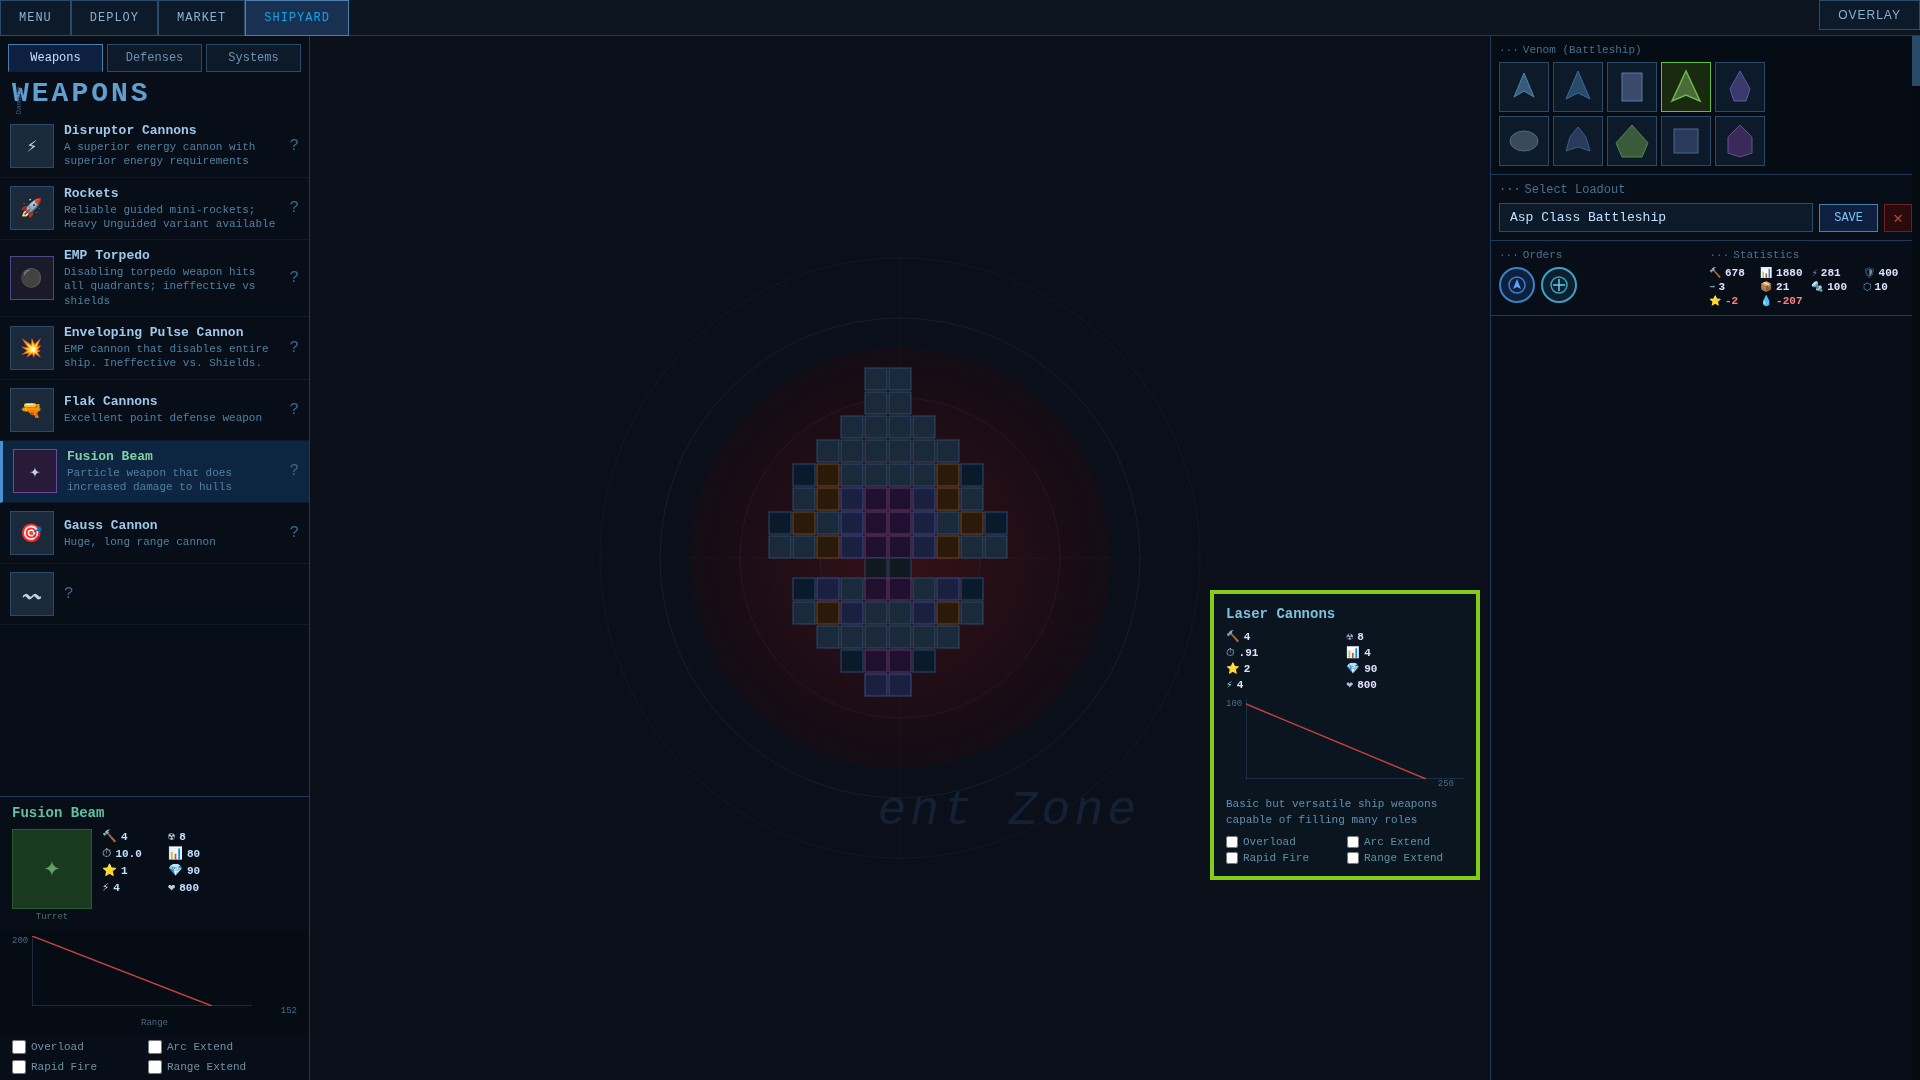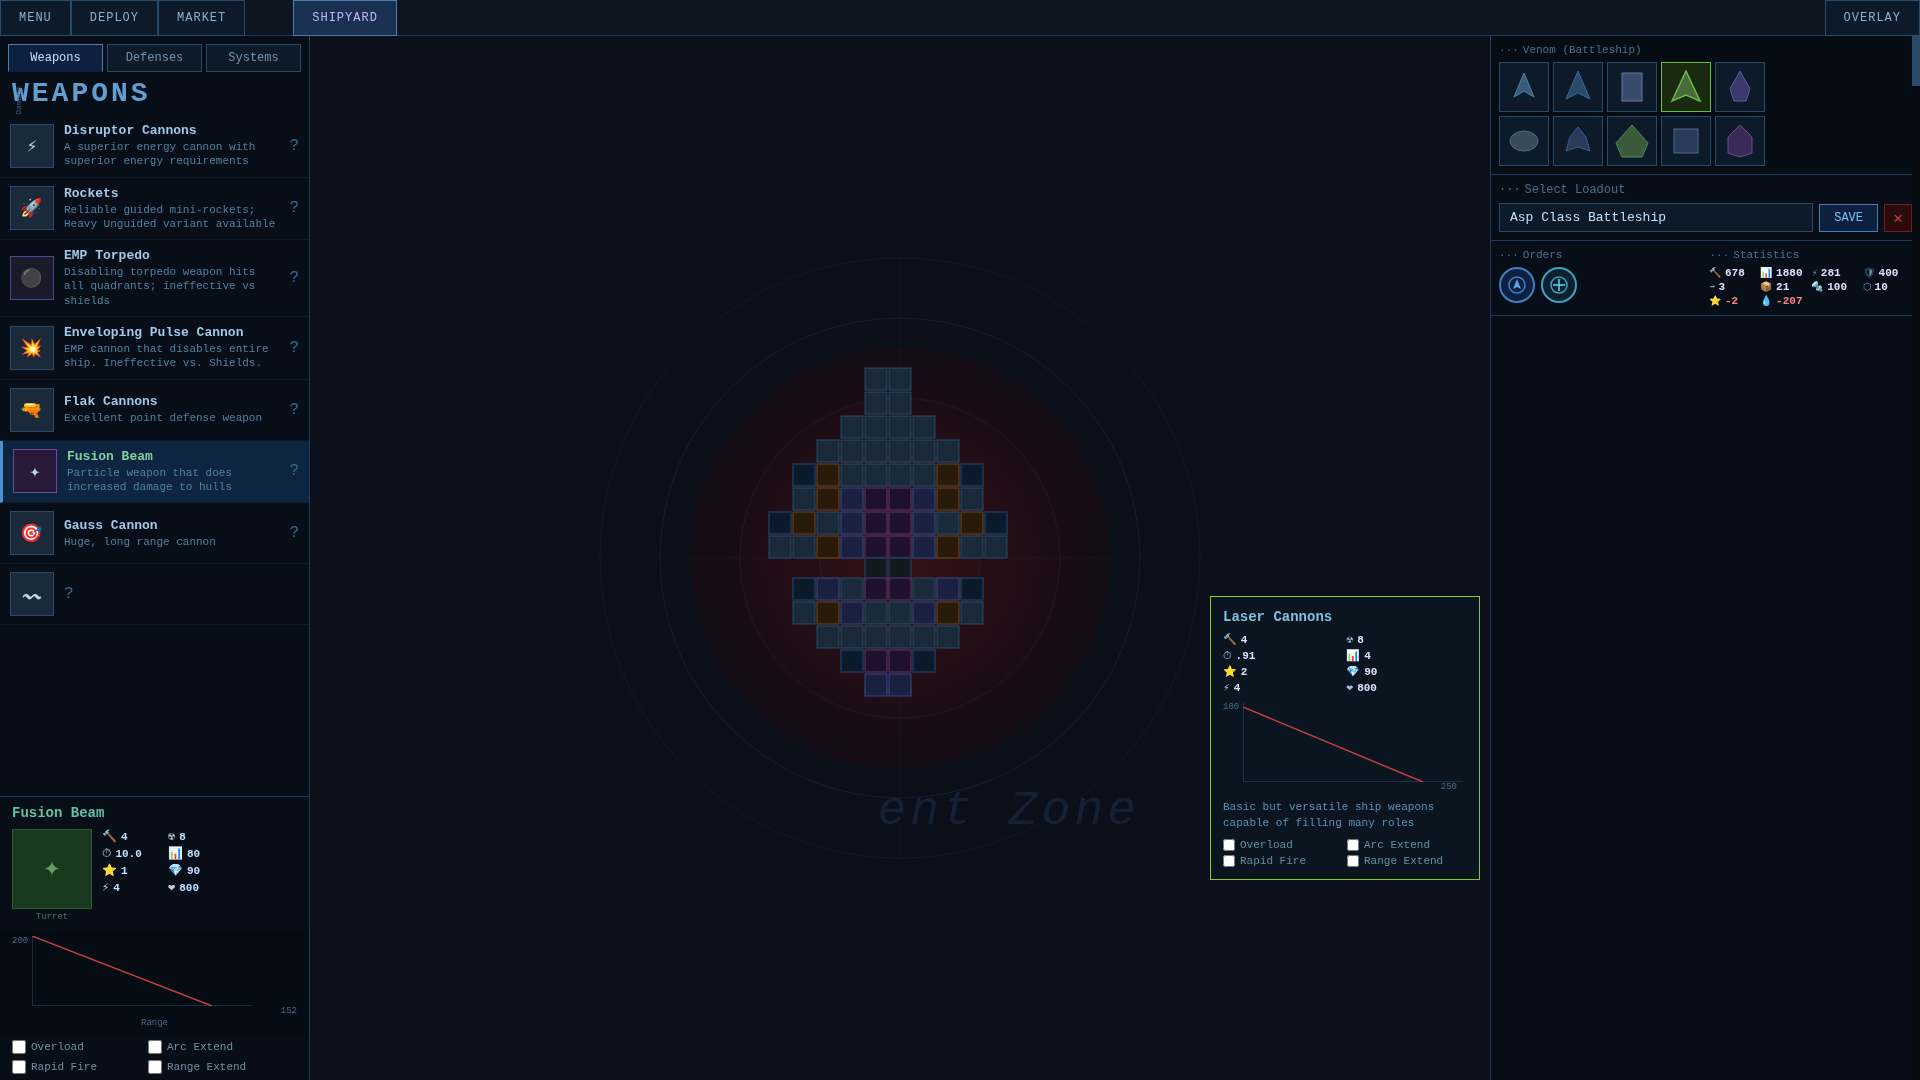--- a/index.html
+++ b/index.html
@@ -31,36 +31,35 @@
       background: #0d1a2a;
       color: #8ab0d0;
       cursor: pointer;
       font-size: 12px;
       font-family: inherit;
       letter-spacing: 1px;
       text-transform: uppercase;
     }
     .top-btn.active {
       background: #1a3050;
-      color: #c4b5fd;
+      color: #0ea5e9;
       border-color: #4a80b0;
-      margin-left: 48px;
     }
     .overlay-btn {
       position: absolute;
       right: 0;
       top: 0;
-      height: 36px;
+      height: 30px;
       padding: 4px 18px;
       border: 1px solid #2a4a6a;
       background: #0d1a2a;
       color: #8ab0d0;
       cursor: pointer;
       font-size: 12px;
-      font-family: Liberation Mono, monospace;
+      font-family: Liberation Sans, sans-serif;
       letter-spacing: 1px;
     }
 
     
     .left-panel {
       position: absolute;
       top: 36px;
       left: 0;
       width: 310px;
       bottom: 0;
@@ -435,21 +434,21 @@
     .stat-cell .icon { font-size: 10px; color: #6090b0; }
     .stat-cell .num { color: #e0e0ff; font-weight: bold; }
 
     
     .laser-popup {
       position: absolute;
       bottom: 200px;
       right: 440px;
       width: 270px;
       background: #0a1520;
-      border: 1px solid #84cc16;
+      border: 4px solid #84cc16;
       z-index: 200;
       padding: 12px;
     }
     .popup-title {
       font-size: 14px;
       color: #80c0e0;
       margin-bottom: 8px;
       font-weight: bold;
     }
     .popup-chart-area {

